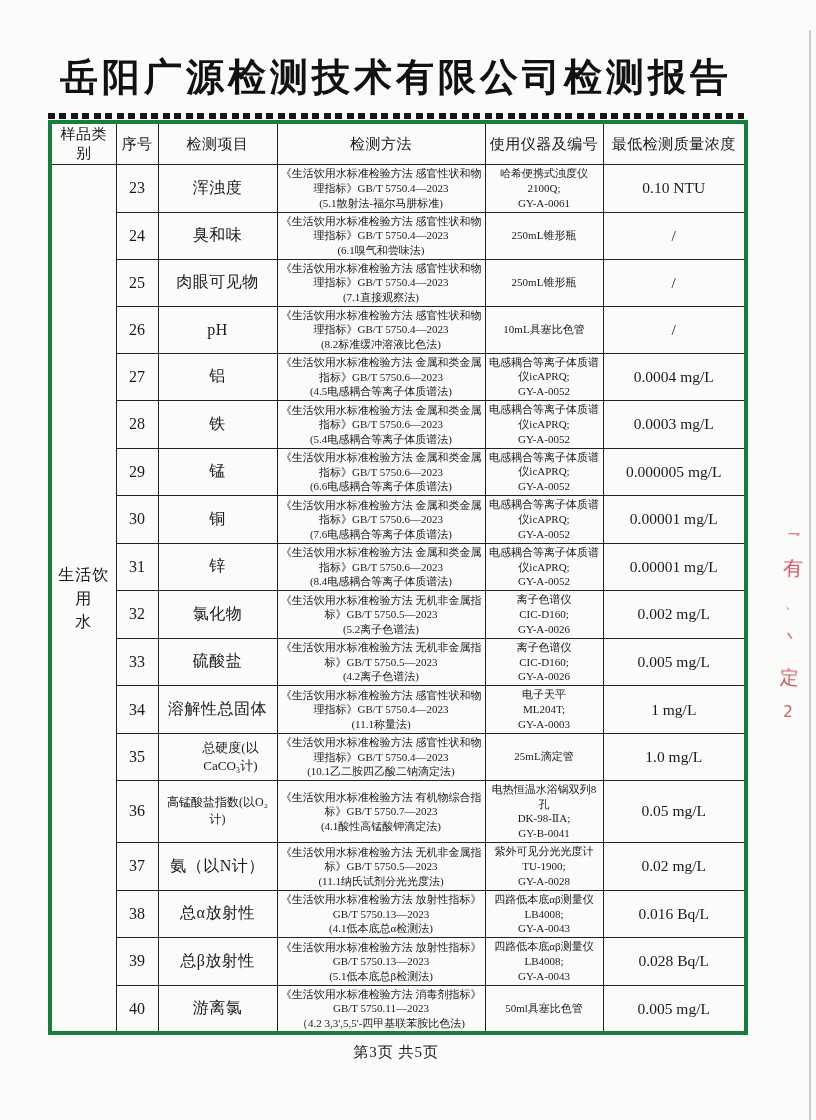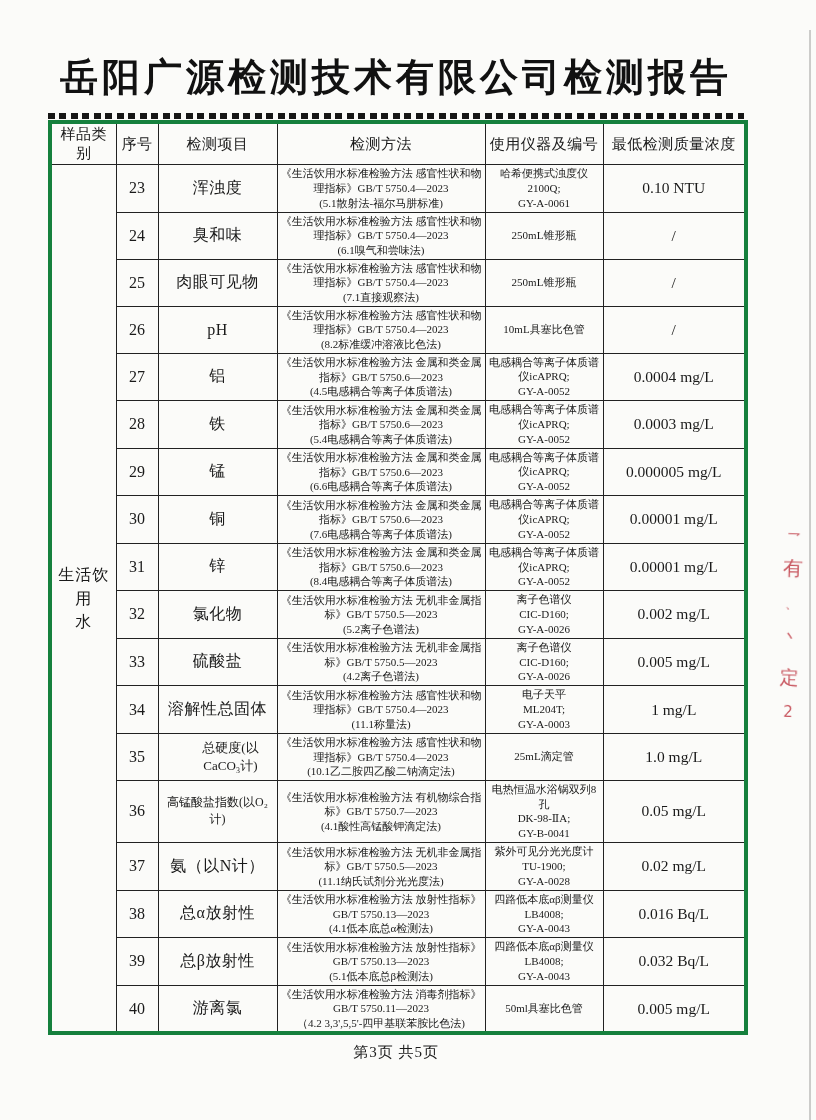--- a/index.html
+++ b/index.html
@@ -289,21 +289,21 @@
 
           <tr>
             <td class="no-cell">39</td>
             <td class="item-cell">总β放射性</td>
             <td class="method-cell">《生活饮用水标准检验方法 放射性指标》
 GB/T 5750.13—2023
 (5.1低本底总β检测法)</td>
             <td class="instr-cell">四路低本底αβ测量仪
 LB4008;
 GY-A-0043</td>
-            <td class="value-cell">0.032 Bq/L</td>
+            <td class="value-cell">0.028 Bq/L</td>
           </tr>
 
           <tr>
             <td class="no-cell">40</td>
             <td class="item-cell">游离氯</td>
             <td class="method-cell">《生活饮用水标准检验方法 消毒剂指标》
 GB/T 5750.11—2023
 （4.2 3,3',5,5'-四甲基联苯胺比色法)</td>
             <td class="instr-cell">50ml具塞比色管</td>
             <td class="value-cell">0.005 mg/L</td>

